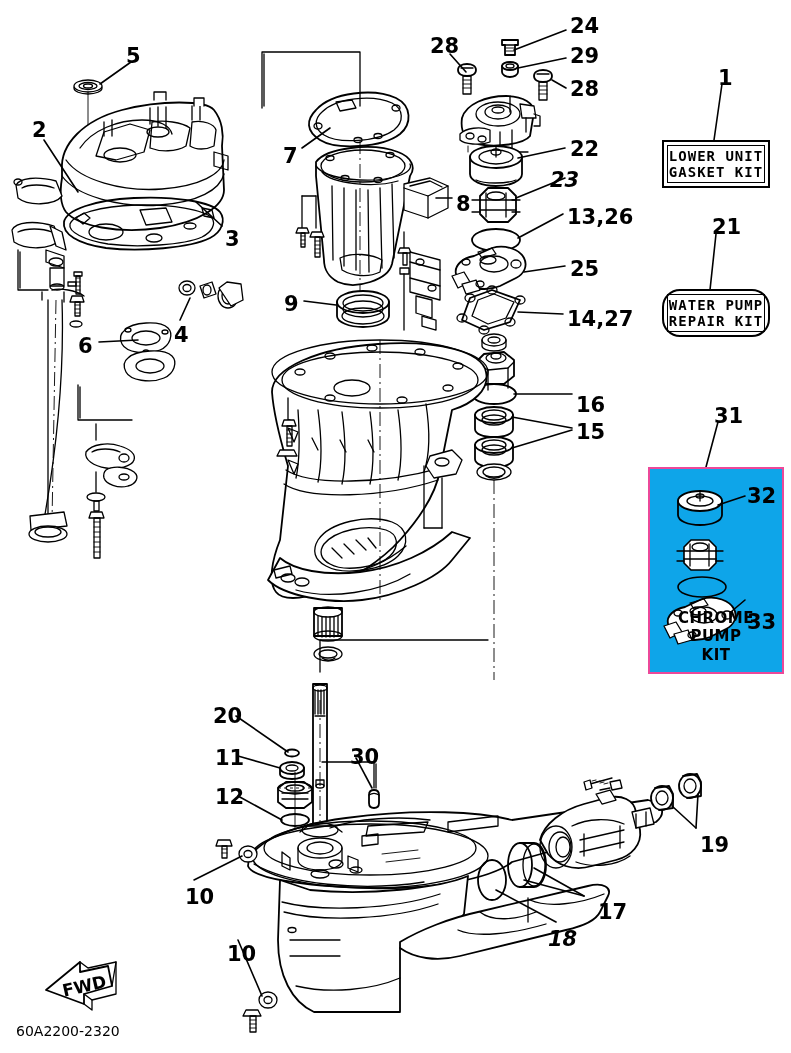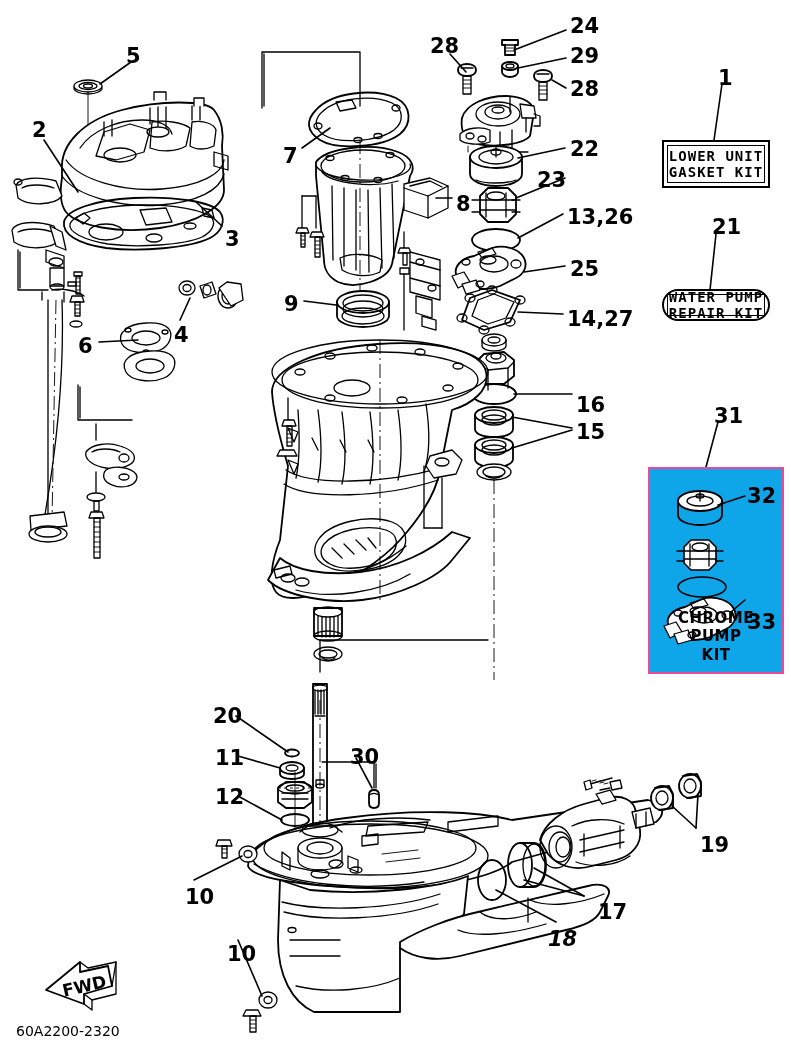--- a/index.html
+++ b/index.html
@@ -649,21 +649,21 @@
     </g>
   </svg>
 
   <div class="kitbox" style="left:662px;top:140px;width:108px;height:48px;">
     <div class="inner">
       <div class="kline">LOWER UNIT</div>
       <div class="kline">GASKET KIT</div>
     </div>
   </div>
 
-  <div class="kitbox" style="left:662px;top:289px;width:108px;height:32px;border-radius:18px;">
+  <div class="kitbox" style="left:662px;top:289px;width:108px;height:48px;border-radius:18px;">
     <div class="inner">
       <div class="kline">WATER PUMP</div>
       <div class="kline">REPAIR KIT</div>
     </div>
   </div>
 
   <div class="chromebox" style="left:648px;top:467px;width:136px;height:207px;">
     <svg width="132" height="203" viewBox="0 0 132 203" style="position:absolute;left:0;top:0;">
       <g fill="none" stroke="#000" stroke-width="1.3" stroke-linejoin="round" stroke-linecap="round">
 
@@ -710,21 +710,21 @@
   <div class="callout" style="left:78px;top:336px;">6</div>
   <div class="callout" style="left:174px;top:325px;">4</div>
   <div class="callout" style="left:283px;top:146px;">7</div>
   <div class="callout" style="left:284px;top:294px;">9</div>
   <div class="callout" style="left:456px;top:194px;">8</div>
   <div class="callout" style="left:430px;top:36px;">28</div>
   <div class="callout" style="left:570px;top:16px;">24</div>
   <div class="callout" style="left:570px;top:46px;">29</div>
   <div class="callout" style="left:570px;top:79px;">28</div>
   <div class="callout" style="left:570px;top:139px;">22</div>
-  <div class="callout" style="left:537px;top:170px;">23</div>
+  <div class="callout" style="left:550px;top:170px;font-style:italic;">23</div>
   <div class="callout" style="left:567px;top:207px;">13,26</div>
   <div class="callout" style="left:570px;top:259px;">25</div>
   <div class="callout" style="left:567px;top:309px;">14,27</div>
   <div class="callout" style="left:576px;top:387px;margin-top:8px;">16</div>
   <div class="callout" style="left:576px;top:422px;">15</div>
   <div class="callout" style="left:718px;top:68px;">1</div>
   <div class="callout" style="left:712px;top:217px;">21</div>
   <div class="callout" style="left:714px;top:406px;">31</div>
   <div class="callout" style="left:747px;top:486px;">32</div>
   <div class="callout" style="left:747px;top:612px;">33</div>

